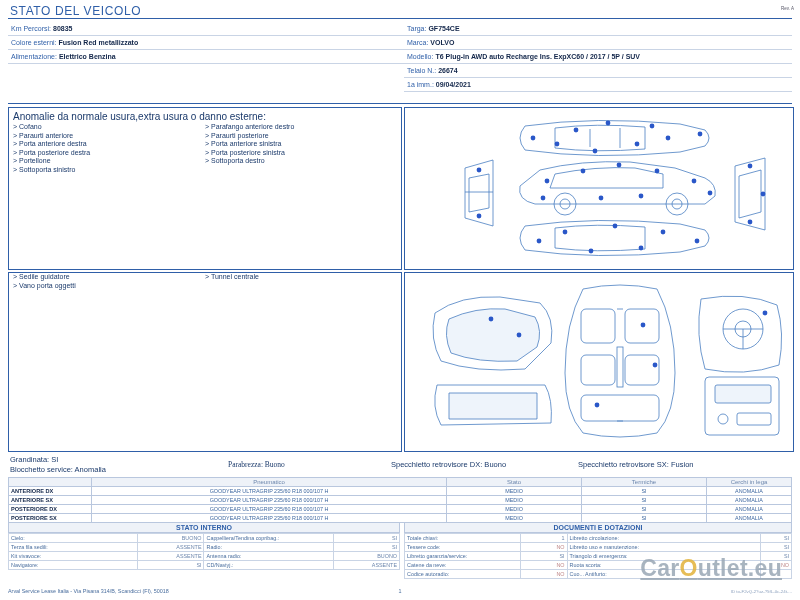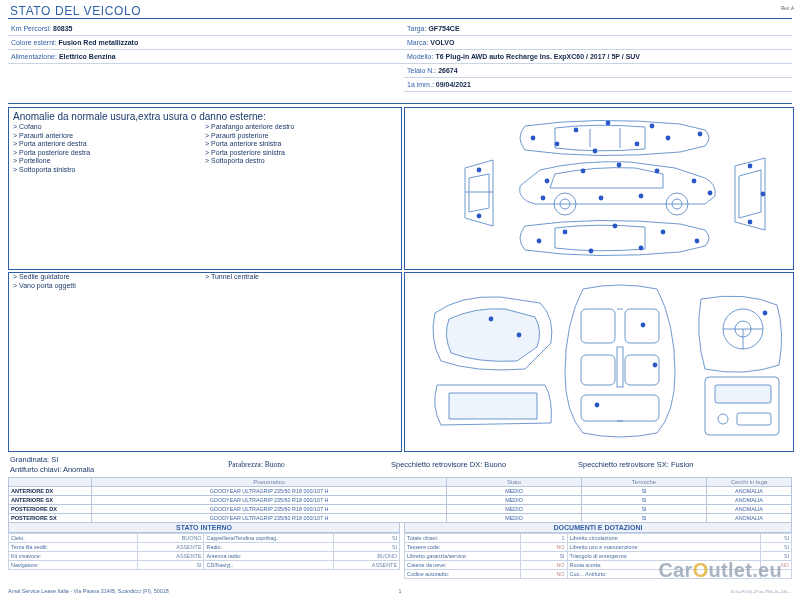--- a/index.html
+++ b/index.html
@@ -76,22 +76,23 @@
   .bt td.v{text-align:right;color:#6d87ad;}
   .bt td.v.no{color:#c08a8a;}
 
   
   .footer{position:absolute;left:8px;bottom:6px;font-size:5.4px;color:#4a6e9e;}
   .footer-center{position:absolute;left:0;width:800px;bottom:6px;text-align:center;font-size:5.4px;color:#4a6e9e;}
   .footer-right{position:absolute;right:8px;bottom:6px;font-size:4.4px;color:#8fa3bf;}
 
   .watermark{
     position:absolute;right:18px;bottom:18px;
-    font-size:20px;font-weight:bold;color:#9aa7b5;opacity:.85;
+    font-size:23px;font-weight:bold;color:#9aa7b5;opacity:.85;
     letter-spacing:.3px;
+    text-decoration:underline;
   }
   .watermark .dot{color:#e2b23a;}
 
   svg{display:block;}
 </style>
 </head>
 <body>
 
 <div class="page">
 
@@ -265,21 +266,21 @@
         <circle cx="114" cy="62" r="2.4"></circle>
         <circle cx="238" cy="52" r="2.4"></circle>
         <circle cx="250" cy="92" r="2.4"></circle>
         <circle cx="192" cy="132" r="2.4"></circle>
         <circle cx="360" cy="40" r="2.4"></circle>
       </g>
     </svg>
   </div>
 
   <div class="midinfo" style="left:10px;top:455px;">Grandinata: SI</div>
-  <div class="midinfo" style="left:10px;top:465px;">Antifurto chiavi: Anomalia</div>
+  <div class="midinfo" style="left:10px;top:465px;">Blocchetto service: Anomalia</div>
   <div class="midinfo" style="left:228px;top:460px;font-family:Liberation Serif, serif;">Parabrezza: Buono</div>
   <div class="midinfo" style="left:360px;top:460px;margin-left:31px;">Specchietto retrovisore DX: Buono</div>
   <div class="midinfo" style="left:578px;top:460px;">Specchietto retrovisore SX: Fusion</div>
 
   <table class="tyre">
     <tbody>
         <tr>
       <th style="width:78px"></th>
       <th style="width:350px">Pneumatico</th>
       <th style="width:130px">Stato</th>

